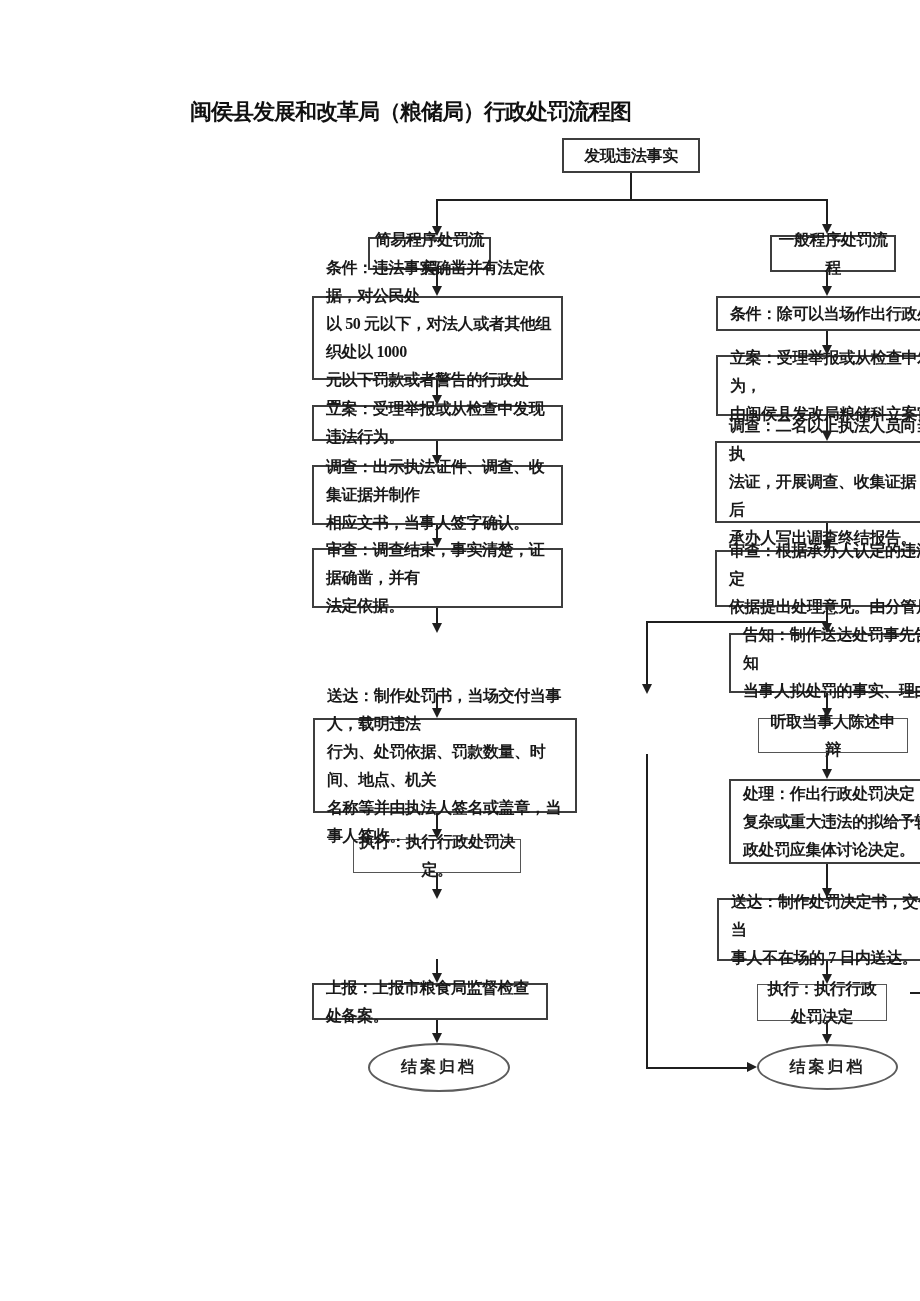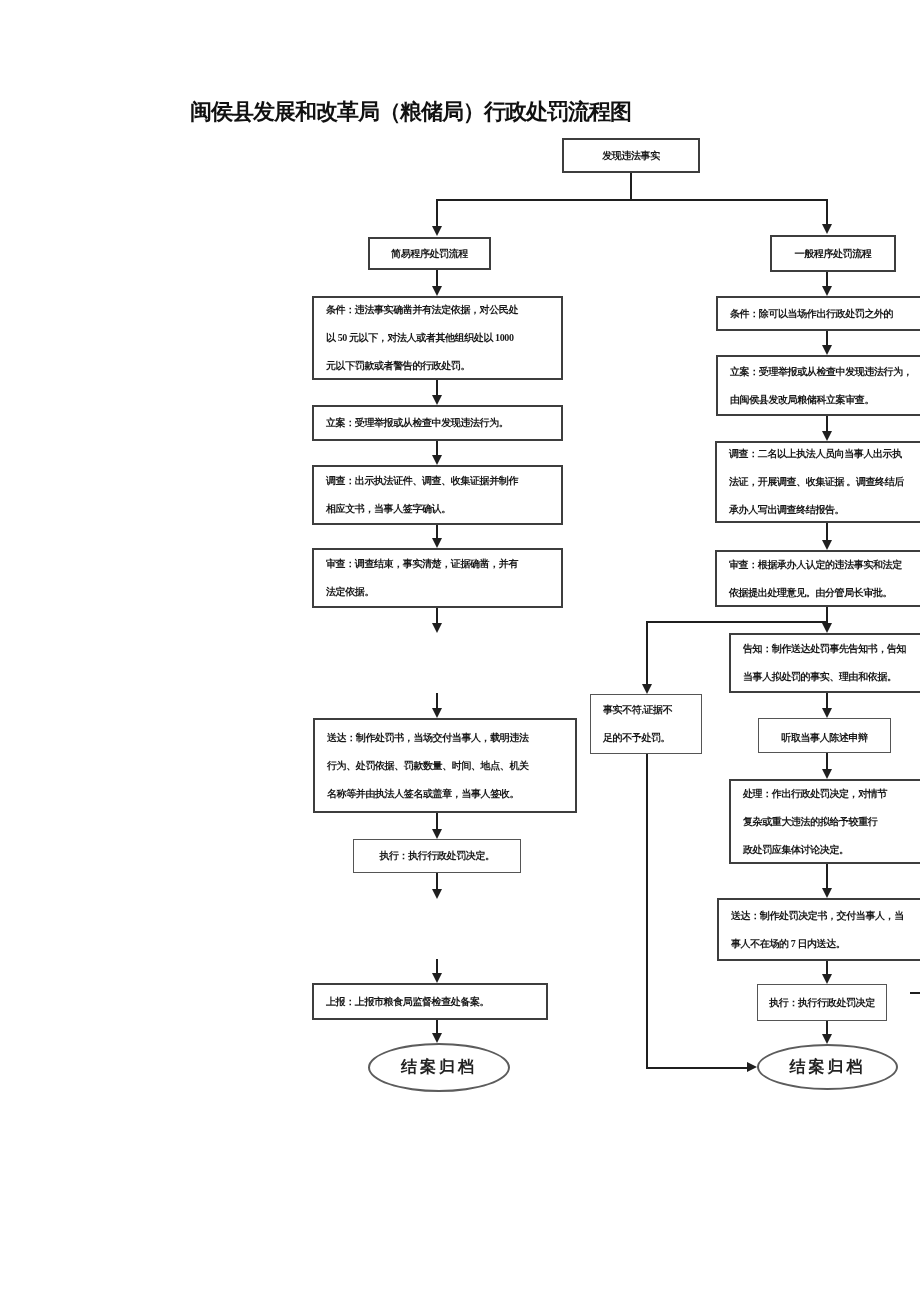--- a/index.html
+++ b/index.html
@@ -1,21 +1,21 @@
 <!DOCTYPE html>
 <html><head>
 <meta charset="utf-8">
 <style>
   html,body{margin:0;padding:0;background:#ffffff;}
   #page{position:relative;width:920px;height:1301px;background:#ffffff;overflow:hidden;
         font-family:"Liberation Serif","DejaVu Serif",serif;border-radius:21px;}
   .title{position:absolute;left:190px;top:97px;font-family:"Liberation Sans","DejaVu Sans",sans-serif;
          font-weight:bold;font-size:22px;letter-spacing:-1px;color:#111;white-space:nowrap;}
   .box{position:absolute;border:2px solid #3e3e3e;background:#fff;display:flex;align-items:center;
-       color:#191919;font-size:10px;letter-spacing:-0.4px;font-weight:bold;box-sizing:border-box;}
+       color:#191919;font-size:16px;letter-spacing:-0.4px;font-weight:bold;box-sizing:border-box;}
   .box .txt{white-space:pre-line;line-height:28px;padding:0 6px 0 12px;}
   .center{justify-content:center;text-align:center;}
   .center .txt{padding:0 4px;}
   .thin{border-width:1px;border-color:#555;}
   .ellipse{position:absolute;border:2px solid #5c5c5c;border-radius:50%;background:#fff;
            display:flex;align-items:center;justify-content:center;font-size:16px;font-weight:bold;
            letter-spacing:3px;color:#222;box-sizing:border-box;}
   .vl{position:absolute;width:2px;background:#1f1f1f;}
   .hl{position:absolute;height:2px;background:#1f1f1f;}
   .ad{position:absolute;width:0;height:0;border-left:5px solid transparent;
@@ -113,21 +113,21 @@
 承办人写出调查终结报告。</div>
   </div>
   <div class="box" style="left:715px;top:550px;width:291px;height:57px;">
     <div class="txt">审查：根据承办人认定的违法事实和法定
 依据提出处理意见。由分管局长审批。</div>
   </div>
   <div class="box" style="left:729px;top:633px;width:277px;height:60px;">
     <div class="txt">告知：制作送达处罚事先告知书，告知
 当事人拟处罚的事实、理由和依据。</div>
   </div>
-  <div class="box center thin" style="left:758px;top:718px;width:133px;height:35px;align-items:flex-end;">
+  <div class="box center thin" style="left:758px;top:718px;width:150px;height:35px;">
     <div class="txt">听取当事人陈述申辩</div>
   </div>
   <div class="box" style="left:729px;top:779px;width:277px;height:85px;">
     <div class="txt">处理：作出行政处罚决定，对情节
 复杂或重大违法的拟给予较重行
 政处罚应集体讨论决定。</div>
   </div>
   <div class="box" style="left:717px;top:898px;width:289px;height:63px;">
     <div class="txt">送达：制作处罚决定书，交付当事人，当
 事人不在场的 7 日内送达。</div>
@@ -156,23 +156,19 @@
   <div class="vl" style="left:826px;top:864px;height:24px;"></div>
   <div class="ad" style="left:822px;top:888px;"></div>
   <div class="vl" style="left:826px;top:961px;height:13px;"></div>
   <div class="ad" style="left:822px;top:974px;"></div>
   <div class="vl" style="left:826px;top:1021px;height:13px;"></div>
   <div class="ad" style="left:822px;top:1034px;"></div>
 
   <div class="hl" style="left:646px;top:621px;width:182px;"></div>
   <div class="vl" style="left:646px;top:621px;height:63px;"></div>
   <div class="ad" style="left:642px;top:684px;"></div>
-  <div class="box thin" style="left:590px;top:694px;width:112px;height:60px;">
-    <div class="txt">事实不符,证据不
-足的不予处罚。</div>
-  </div>
   <div class="vl" style="left:646px;top:754px;height:314px;"></div>
   <div class="hl" style="left:646px;top:1067px;width:101px;"></div>
   <div class="ar" style="left:747px;top:1062px;"></div>
 
   <div class="hl" style="left:910px;top:992px;width:10px;"></div>
 
 </div>
 
 </body></html>

